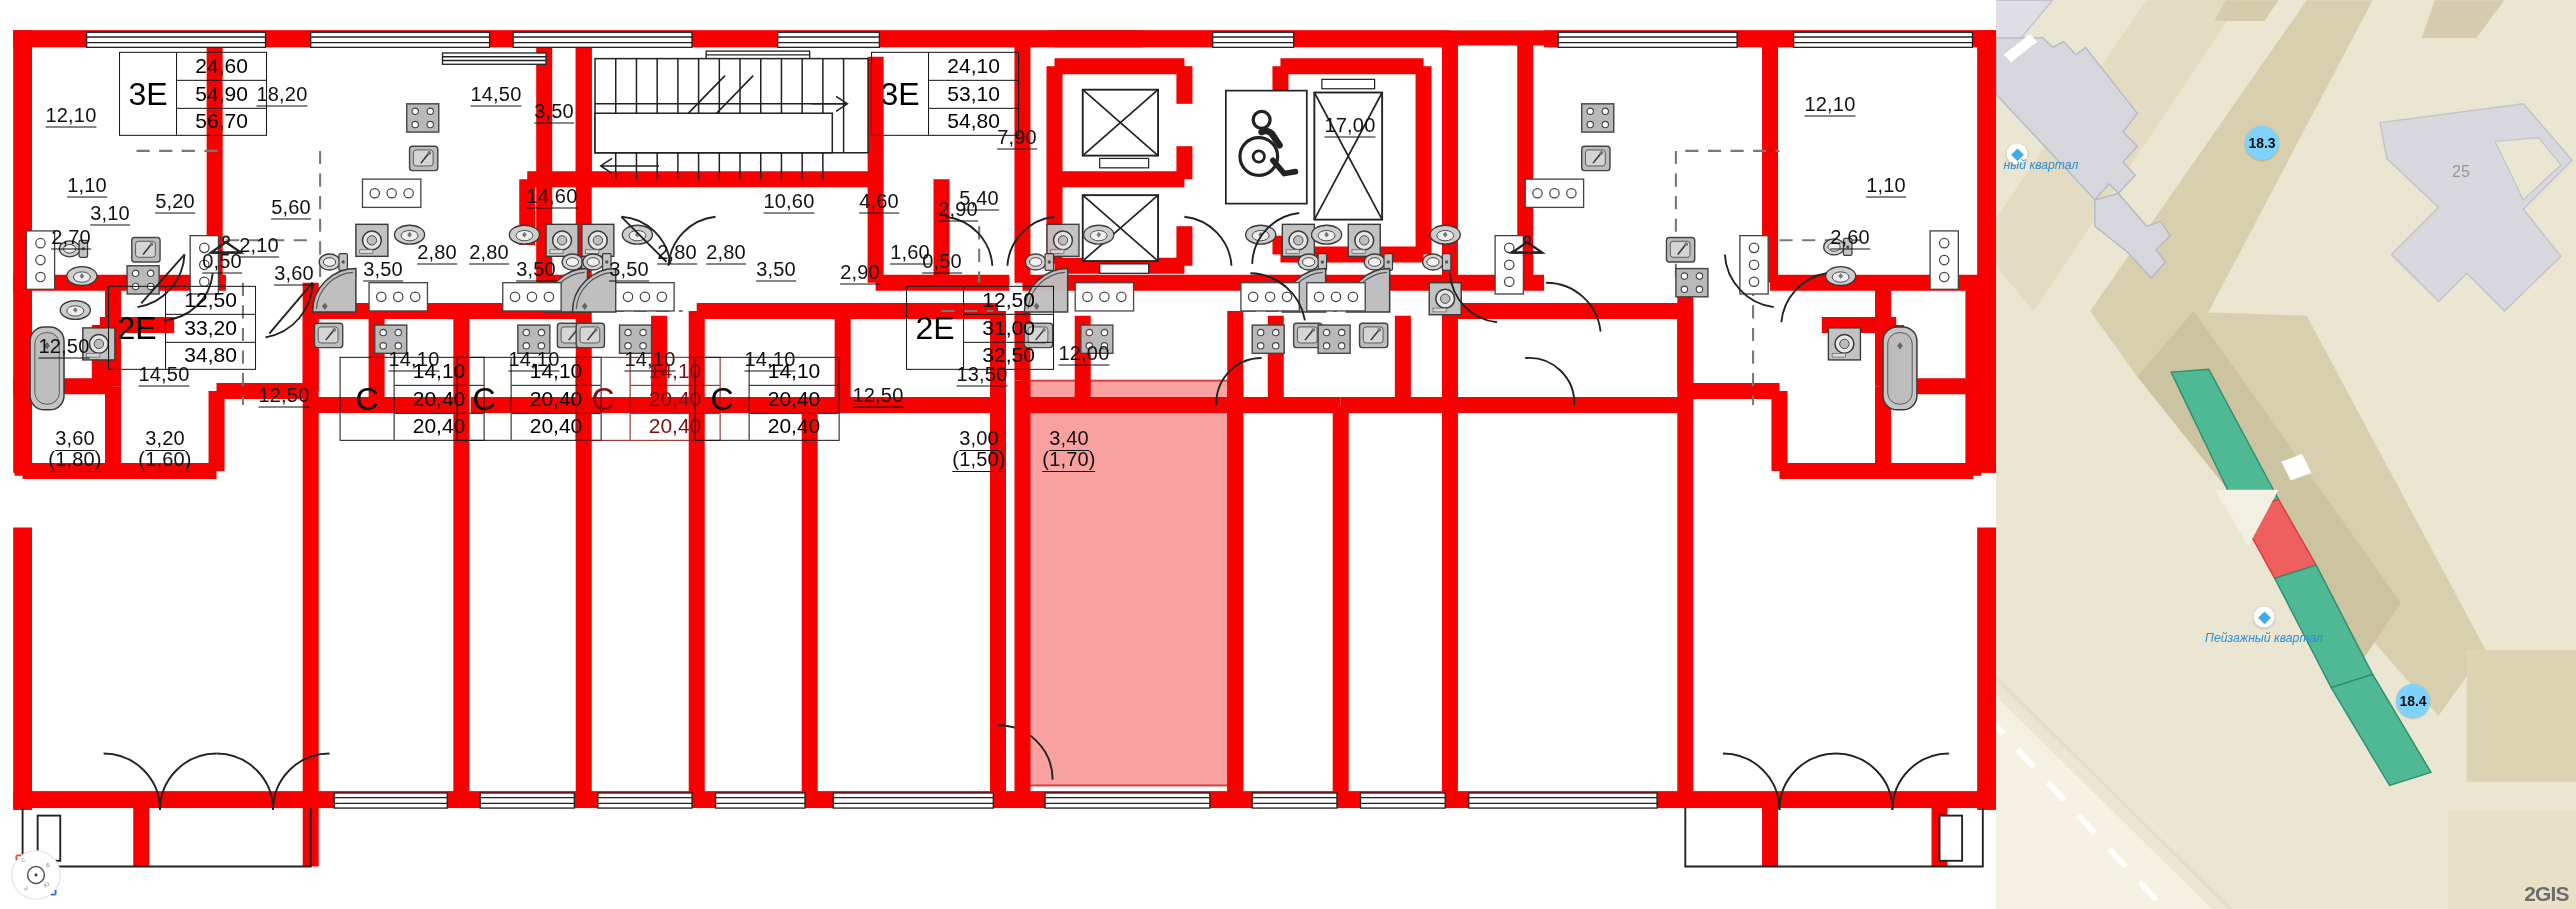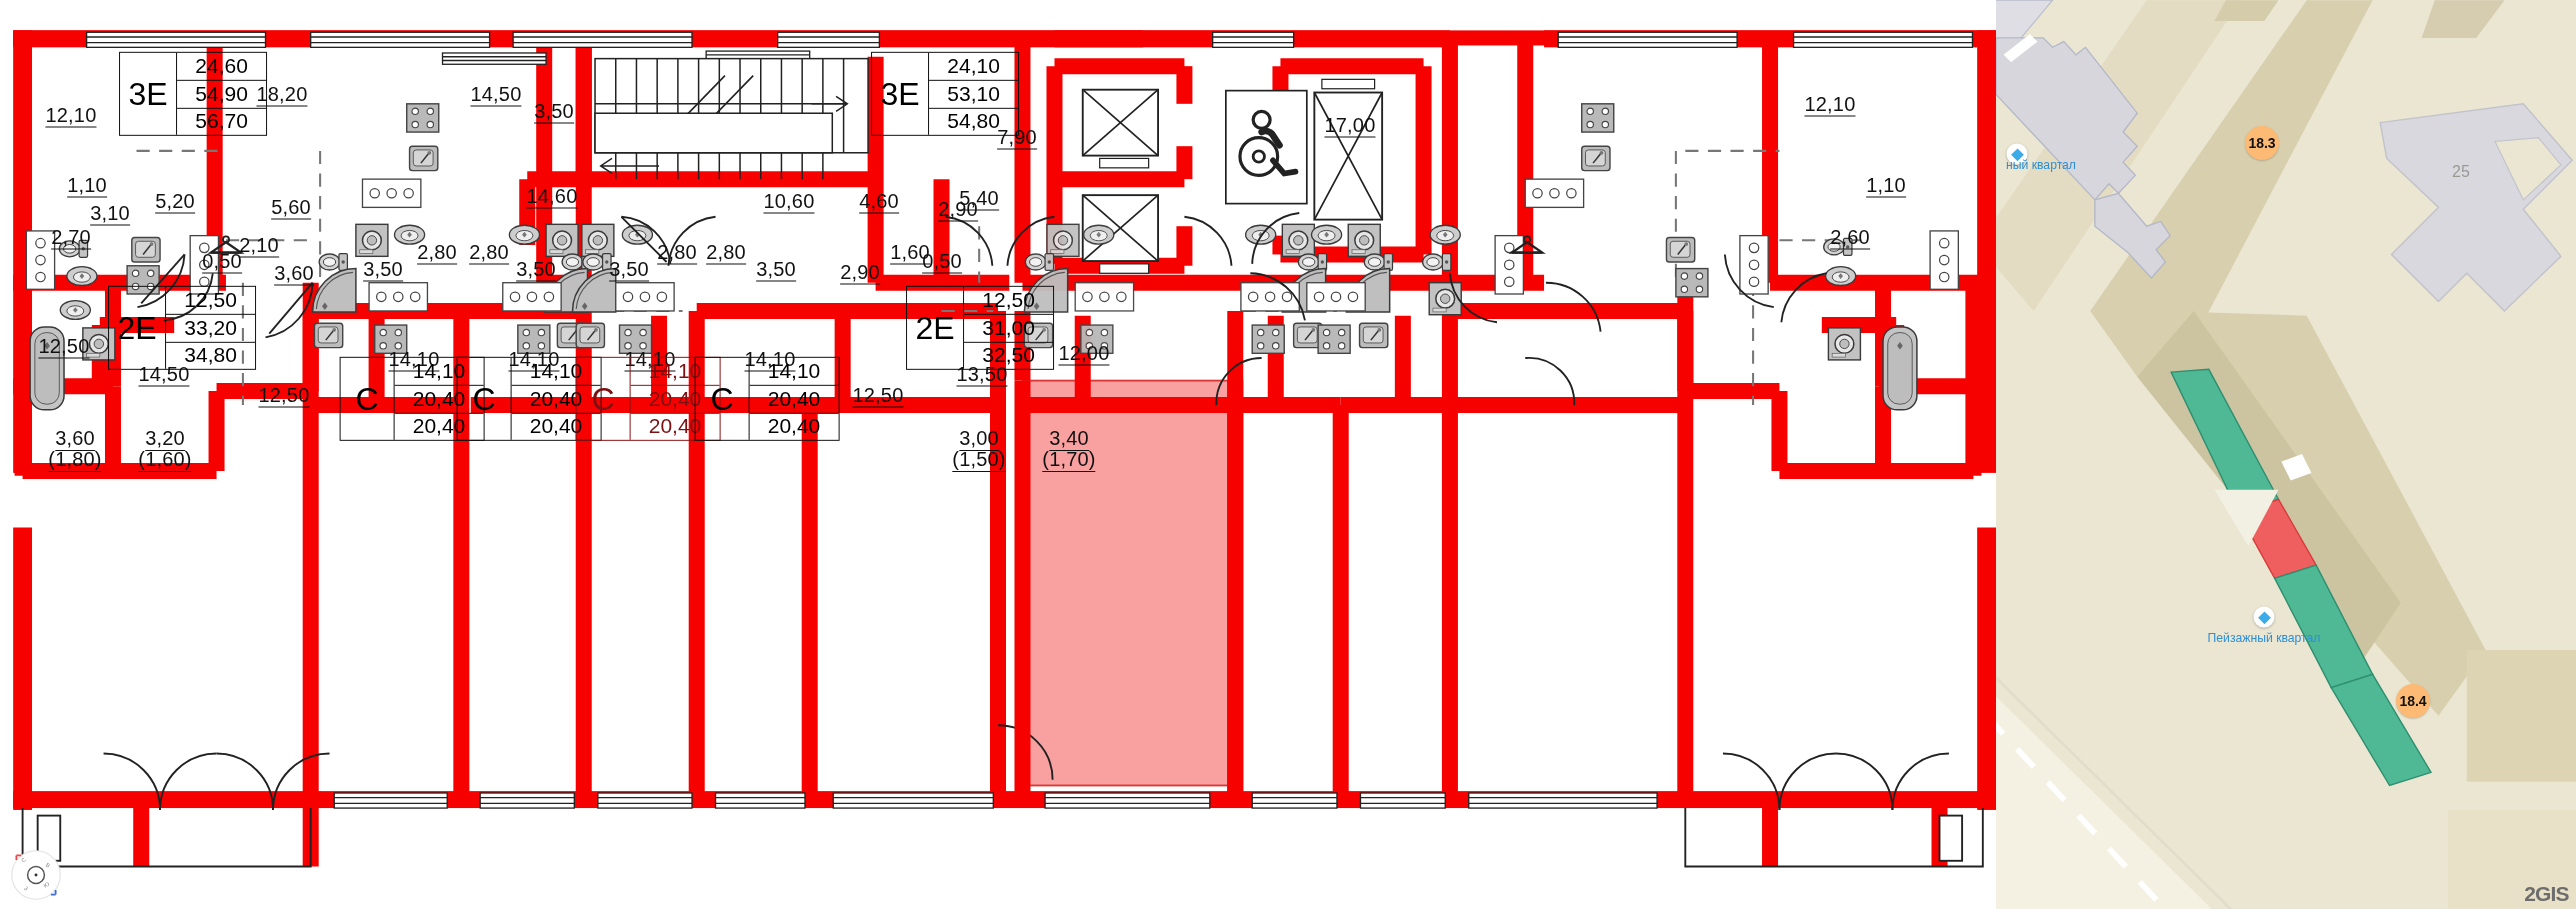--- a/index.html
+++ b/index.html
@@ -27,28 +27,28 @@
   .badge .cols span{display:block;font-size:21px;padding:0.9px 9.4px 1.9px 9.4px;
                     text-align:center;border-bottom:1.5px solid #111;min-width:70px;}
   .badge .cols span:last-child{border-bottom:none;}
   .badge.sel{border-color:#8a1212;color:#7d1010;}
   .badge.sel .cols,.badge.sel .cols span{border-color:#8a1212;}
 
   
   #map{position:absolute;left:1996px;top:0;width:580px;height:910px;
        background:#ebe6d2;overflow:hidden;}
   #mapSvg{position:absolute;left:0;top:0;}
-  .mlbl{position:absolute;font-family:"Liberation Sans",sans-serif;white-space:nowrap;}
+  .mlbl{position:absolute;font-family:"Liberation Sans",sans-serif;white-space:nowrap;font-style:italic;}
   .poi-name{color:#2d8fd5;font-size:12.2px;transform:translate(-50%,0);}
   .poi-dot{position:absolute;width:21px;height:21px;border-radius:50%;
            background:#fff;box-shadow:0 0.9px 2.8px rgba(0,0,0,.25);
            transform:translate(-50%,-50%);}
   .poi-dot i{position:absolute;left:50%;top:50%;width:8.5px;height:8.5px;
              background:#3cabe8;transform:translate(-50%,-50%) rotate(45deg);}
-  .numpin{position:absolute;background:#fdba74;border-radius:50%;
+  .numpin{position:absolute;background:#7dd3fc;border-radius:50%;
           width:34px;height:34px;display:flex;align-items:center;justify-content:center;
           font-size:14px;font-weight:bold;color:#111;
           transform:translate(-50%,-50%);box-shadow:0 0.9px 1.9px rgba(0,0,0,.2);}
   .bldnum{position:absolute;font-size:16px;color:#9a9a93;transform:translate(-50%,-50%);}
   #watermark{position:absolute;right:7.5px;bottom:3.8px;font-size:21px;font-weight:bold;
              color:#6d6d6d;letter-spacing:-0.9px;}
 
   
   #compass{position:absolute;left:7.5px;bottom:7.5px;width:56px;height:56px;}
 </style>

